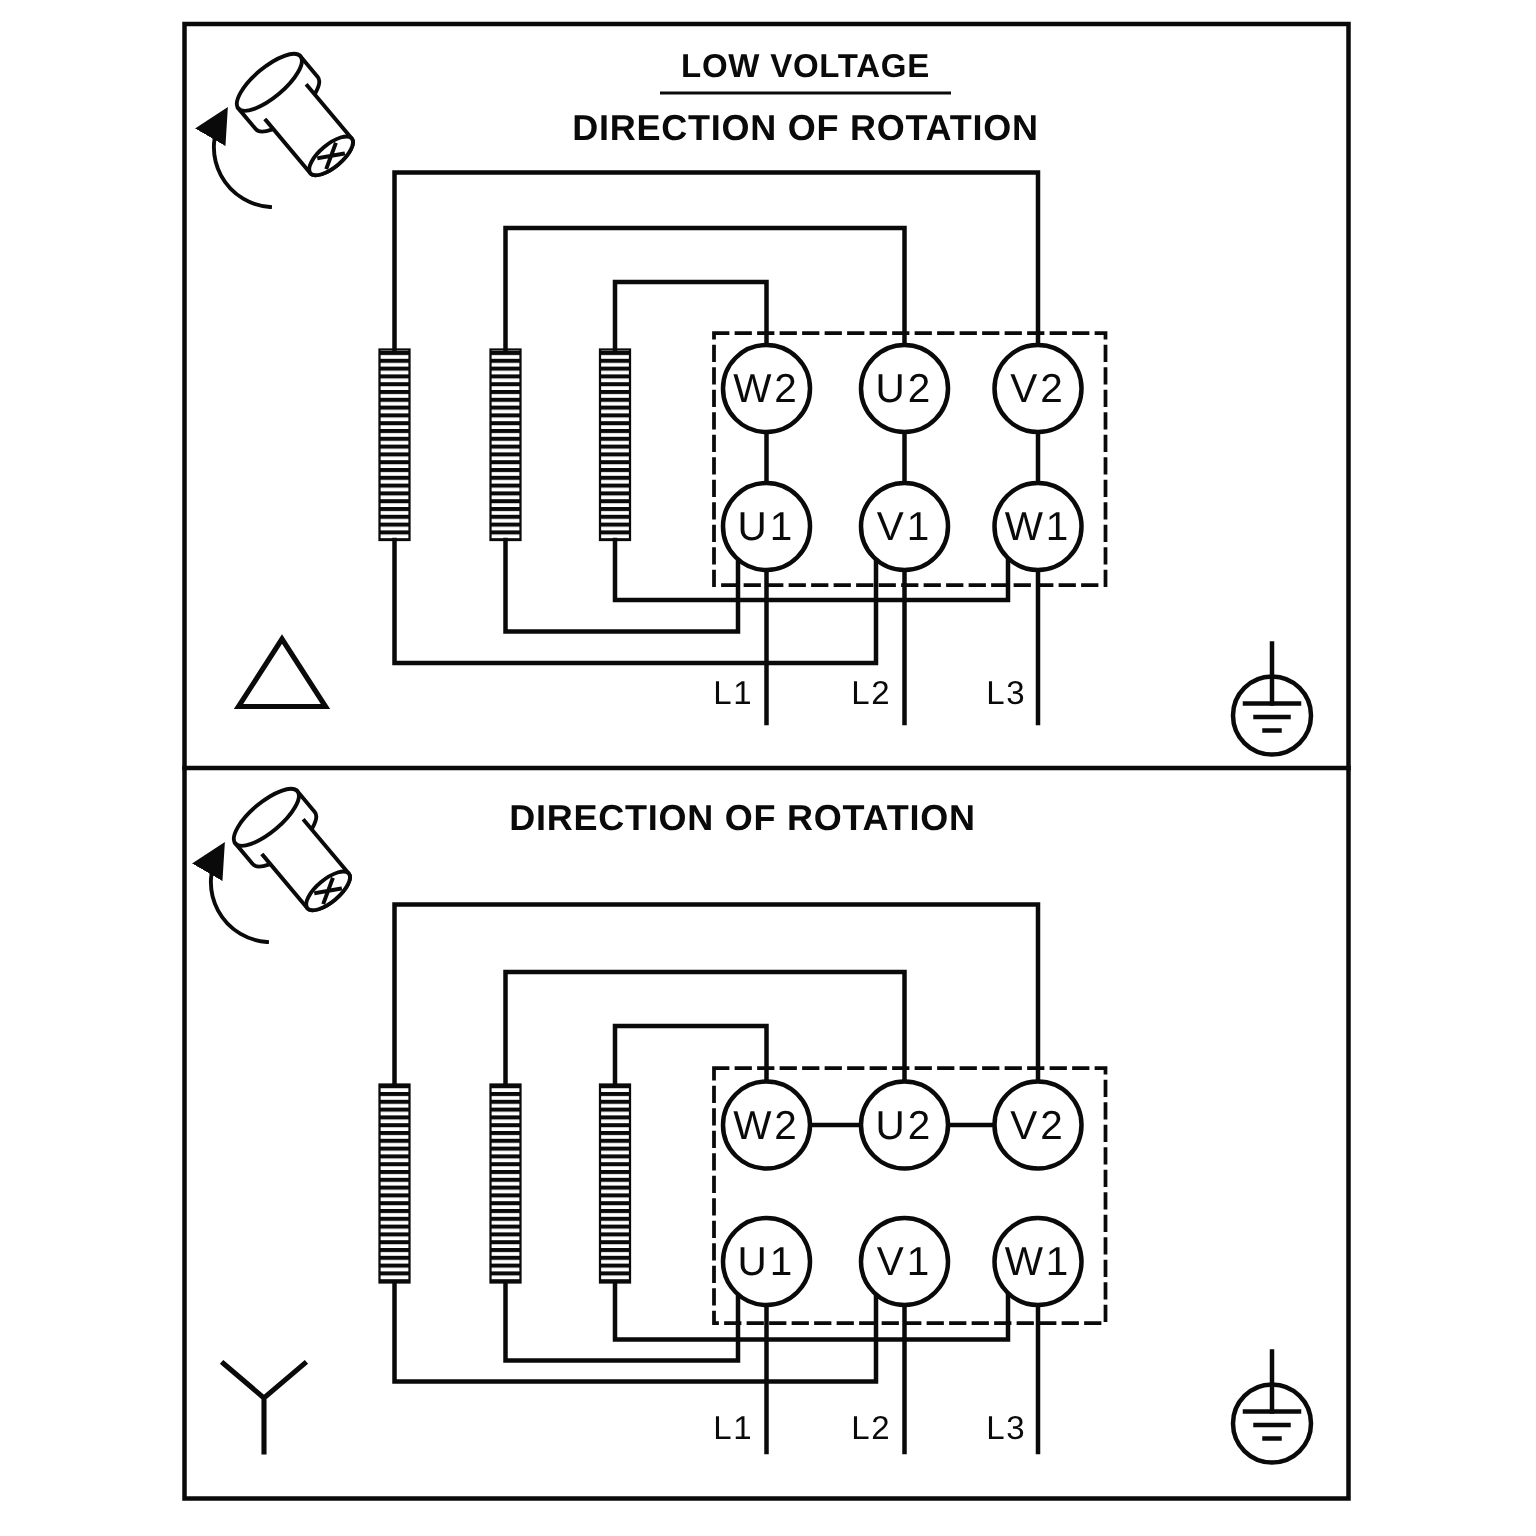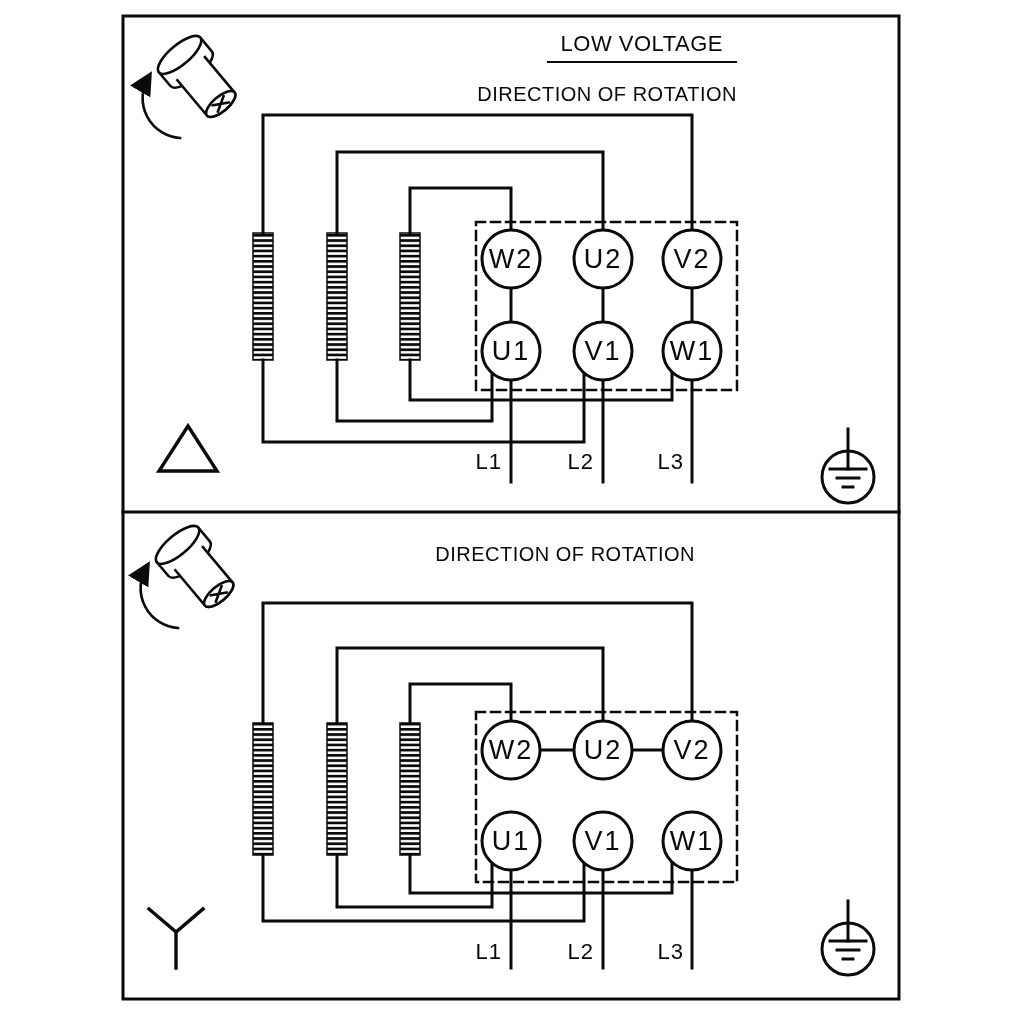--- a/index.html
+++ b/index.html
@@ -3,26 +3,26 @@
 <meta charset="utf-8">
 <style>
   * { margin:0; padding:0; box-sizing:border-box; }
   html,body { width:1024px; height:1024px; background:#ffffff; }
   body { font-family:"Liberation Sans","DejaVu Sans",sans-serif; color:#0a0a0a; }
   .page { position:relative; width:1024px; height:1024px; background:#ffffff; overflow:hidden; }
   .diagram-svg { position:absolute; left:0; top:0; width:1024px; height:1024px; }
   svg text { font-family:"Liberation Sans","DejaVu Sans",sans-serif; fill:#0a0a0a; stroke:none; }
   .terminal-label { font-size:27px; letter-spacing:2px; text-anchor:middle; }
   .lead-label { font-size:22px; letter-spacing:1px; text-anchor:end; }
-  .title-block { position:absolute; width:400px; text-align:right; }
+  .title-block { position:absolute; width:400px; text-align:center;font-weight:bold; }
   .panel-title {
     display:inline-block; font-size:22px; letter-spacing:0.5px;
     padding:0 14px 4px; border-bottom:2px solid #0a0a0a; white-space:nowrap;
   }
-  .panel-subtitle { margin-top:20px; font-size:20px; letter-spacing:0.5px; white-space:nowrap; }
+  .panel-subtitle { margin-top:9px; font-size:24px; letter-spacing:0.5px; white-space:nowrap; }
 </style>
 </head>
 <body>
 
 <div class="page">
 
   <svg class="diagram-svg" viewBox="0 0 1024 1024">
     <defs>
       <pattern id="coilHatch" width="20" height="5.2" patternUnits="userSpaceOnUse">
         <rect width="20" height="5.2" fill="#ffffff"></rect>

